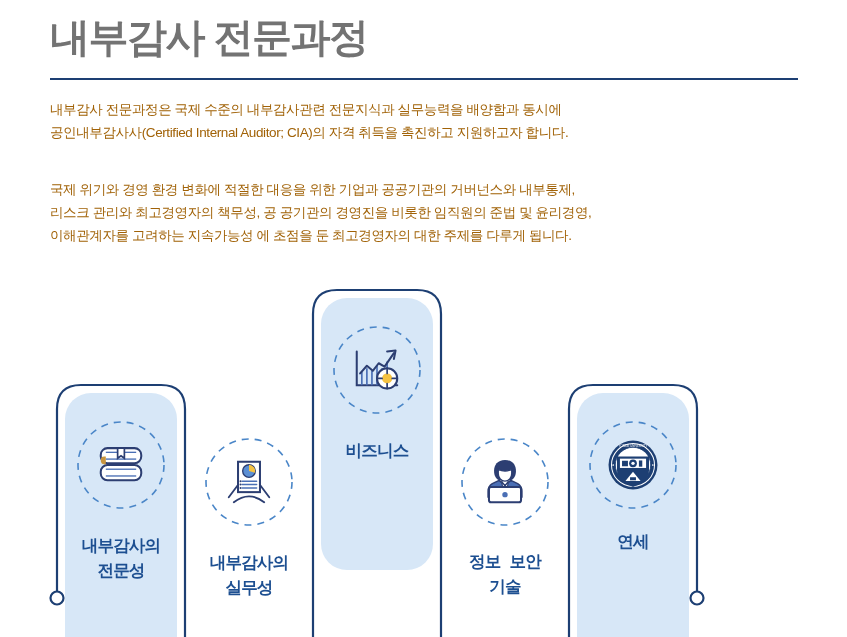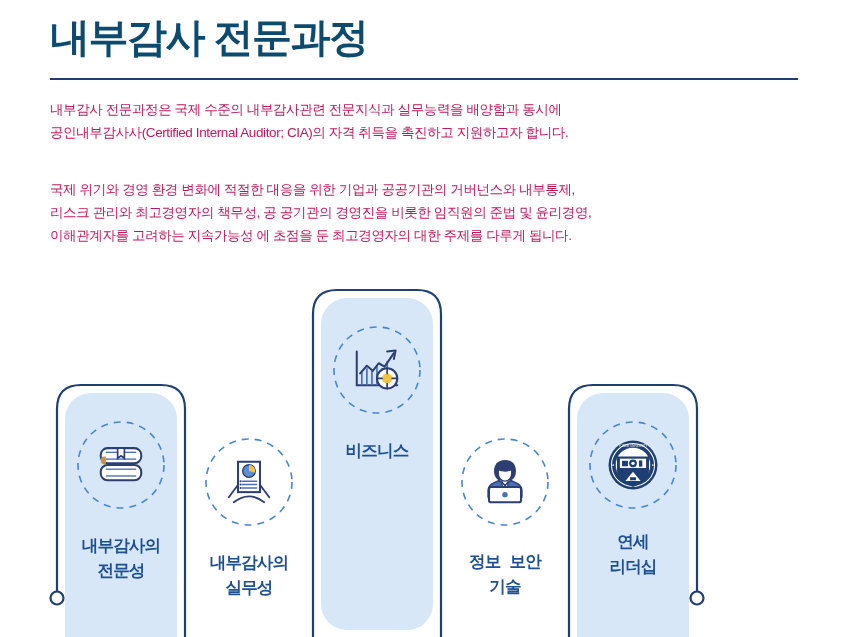--- a/index.html
+++ b/index.html
@@ -16,39 +16,39 @@
   }
 
   
   #page-title {
     position: absolute;
     left: 50px;
     top: 14px;
     font-size: 40px;
     font-weight: bold;
     letter-spacing: -1.5px;
-    color: #0c4a6e;
+    color: #737373;
     line-height: 1.15;
     white-space: nowrap;
   }
   #title-rule {
     position: absolute;
     left: 50px;
     top: 78px;
     width: 748px;
     height: 2px;
     background: #1d3f73;
   }
 
   
   .para {
     position: absolute;
     left: 50px;
     font-size: 13.5px;
-    color: #be185d;
+    color: #a16207;
     line-height: 23px;
     letter-spacing: -0.4px;
     white-space: nowrap;
   }
   #para-a { top: 98px; }
   #para-b { top: 178px; }
   .para-line { display: block; }
 
   
   #flow {
@@ -193,21 +193,21 @@
           <circle cx="22" cy="39" r="1.2"></circle>
         </g>
       </svg>
     </div>
     <div class="card-label" style="top:140px;">
       <span>내부감사의</span>
       <span>실무성</span>
     </div>
   </div>
 
-  <div class="card filled" style="left:321px; top:18px; height:332px;">
+  <div class="card filled" style="left:321px; top:18px; height:272px;">
     <div class="icon-wrap" style="top:26px;">
       <svg class="icon-dash" viewBox="0 0 92 92">
         <circle cx="46" cy="46" r="43" fill="none" stroke="#4a86c8" stroke-width="1.6" stroke-dasharray="7 6"></circle>
       </svg>
       <svg class="icon-glyph" viewBox="0 0 64 64">
         <path d="M8,10 L8,50 L56,50" fill="none" stroke="#2c3e72" stroke-width="2.4" stroke-linecap="round"></path>
         <g fill="none" stroke="#4a6fb5" stroke-width="2">
           <path d="M14,50 V34"></path>
             <path d="M20,50 V30"></path>
             <path d="M26,50 V33"></path>
@@ -274,17 +274,16 @@
           <text x="32" y="11" text-anchor="middle">YONSEI UNIVERSITY</text>
         </g>
         <g fill="#ffffff">
           <circle cx="8.5" cy="32" r="1"></circle>
             <circle cx="55.5" cy="32" r="1"></circle>
         </g>
       </svg>
     </div>
     <div class="card-label" style="top:136px;">
       <span>연세</span>
-      <span>리더십</span>
     </div>
   </div>
 
 </div>
 
 </body></html>

